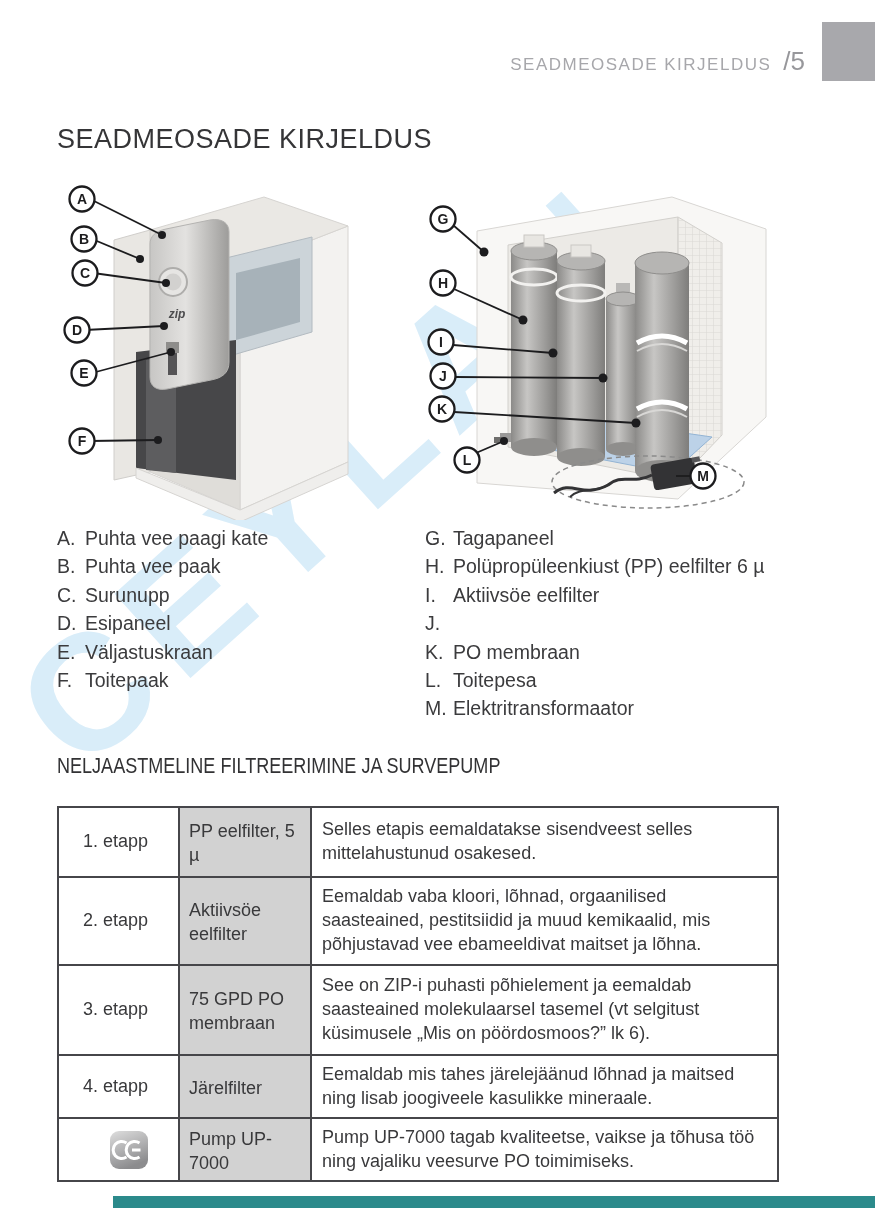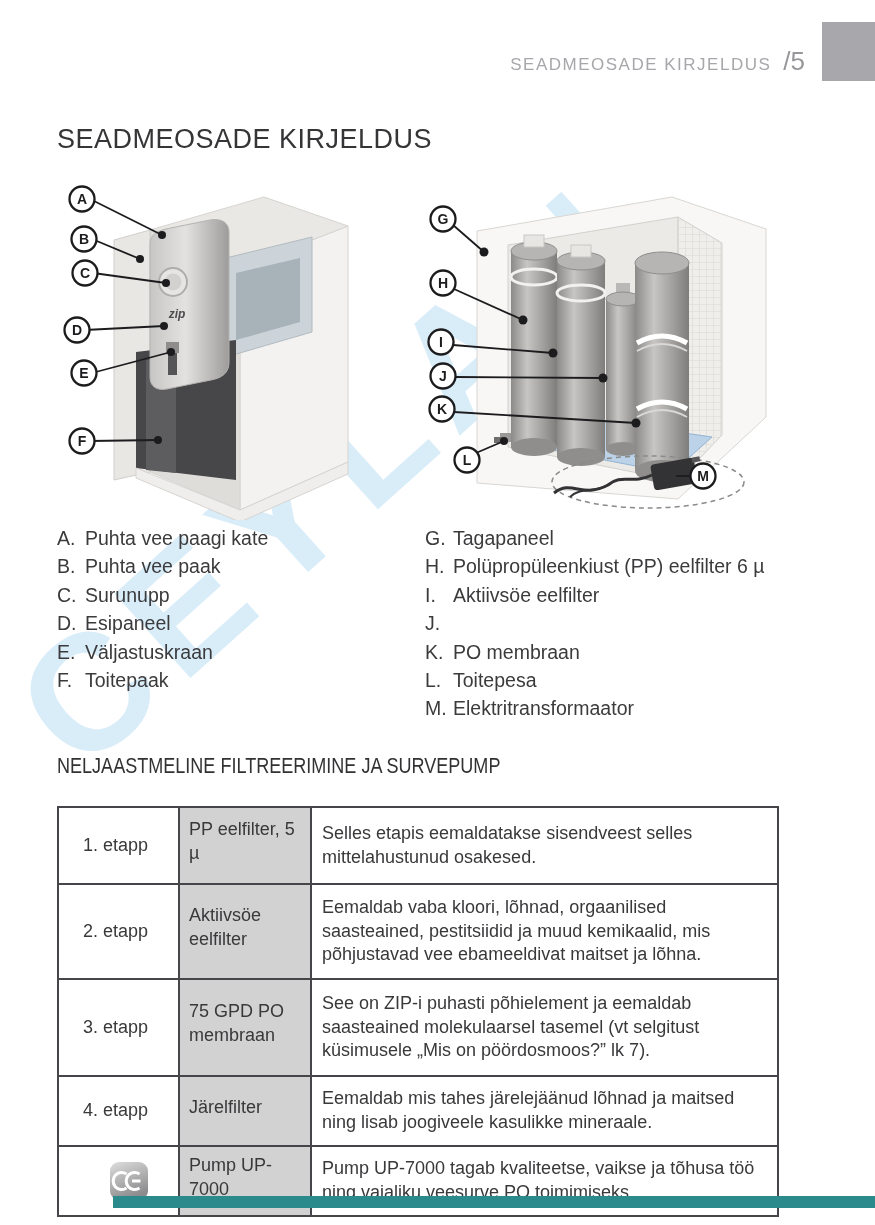--- a/index.html
+++ b/index.html
@@ -46,21 +46,21 @@
   .list-right{left:425px; width:430px;}
   .li{display:flex; line-height:28.4px;}
   .li .k{width:28px; flex:0 0 28px;}
   
   .stage-table{
     position:absolute; left:57px; top:806px; width:722px; border-collapse:collapse;
     font-size:18px; line-height:1.32; color:#39393b;
   }
   .stage-table td{border:2px solid #46464a; vertical-align:middle;}
   .stage-table td.c1{width:91px; padding:4px 4px 4px 24px; background:#ffffff;}
-  .stage-table td.c2{width:115px; padding:4px 6px 11px 9px; background:#d2d2d2;}
+  .stage-table td.c2{width:115px; padding:4px 6px 0 9px; background:#d2d2d2;}
   .stage-table td.c3{padding:1px 10px;}
   .r1 td{height:60px;} .r2 td{height:78px;} .r3 td{height:80px;} .r4 td{height:53px;} .r5 td{height:53px;}
   .ce-wrap{display:flex; align-items:center; justify-content:center;}
   
   .footer-bar{position:absolute; left:113px; right:0; top:1196px; height:12px; background:#2b8a8b;}
 </style>
 </head>
 <body>
 
 <div class="page">
@@ -290,21 +290,21 @@
           <td class="c3">Selles etapis eemaldatakse sisendveest selles mittelahustunud osakesed.</td>
         </tr>
         <tr class="r2">
           <td class="c1">2. etapp</td>
           <td class="c2">Aktiivsöe eelfilter</td>
           <td class="c3">Eemaldab vaba kloori, lõhnad, orgaanilised saasteained, pestitsiidid ja muud kemikaalid, mis põhjustavad vee ebameeldivat maitset ja lõhna.</td>
         </tr>
         <tr class="r3">
           <td class="c1">3. etapp</td>
           <td class="c2">75 GPD PO membraan</td>
-          <td class="c3">See on ZIP-i puhasti põhielement ja eemaldab saasteained molekulaarsel tasemel (vt selgitust küsimusele „Mis on pöördosmoos?” lk 7).</td>
+          <td class="c3">See on ZIP-i puhasti põhielement ja eemaldab saasteained molekulaarsel tasemel (vt selgitust küsimusele „Mis on pöördosmoos?” lk 6).</td>
         </tr>
         <tr class="r4">
           <td class="c1">4. etapp</td>
           <td class="c2">Järelfilter</td>
           <td class="c3">Eemaldab mis tahes järelejäänud lõhnad ja maitsed ning lisab joogiveele kasulikke mineraale.</td>
         </tr>
         <tr class="r5">
           <td class="c1">
             <div class="ce-wrap">
               <svg width="40" height="40" viewBox="0 0 40 40" xmlns="http://www.w3.org/2000/svg">

